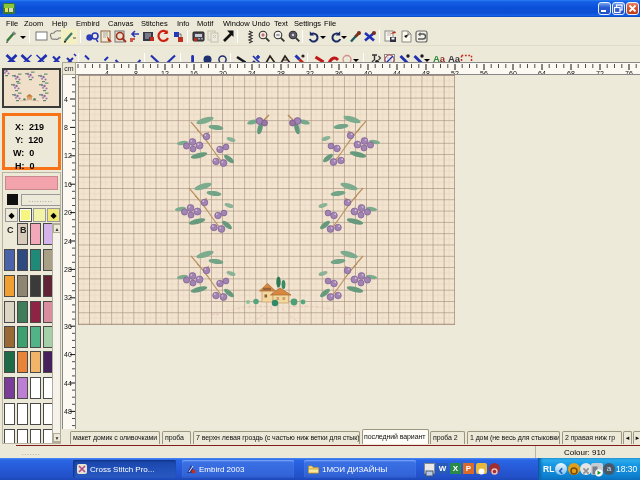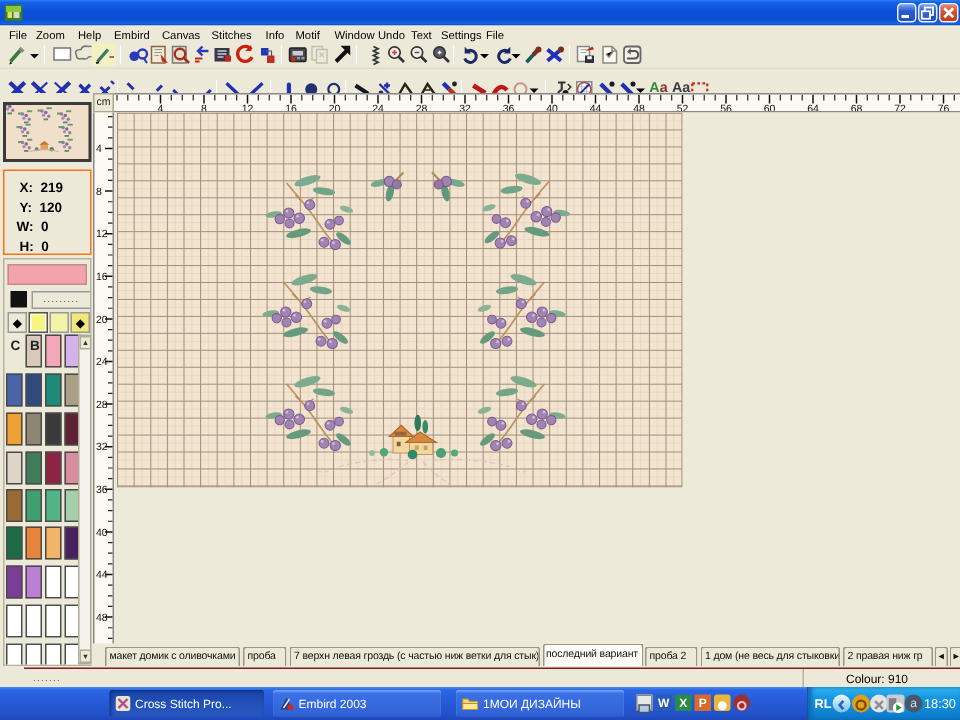--- a/index.html
+++ b/index.html
@@ -24,21 +24,21 @@
 
 #tb1 { left:0; top:29px; width:640px; height:17px; background:#ece9d8; border-bottom:1px solid #e0dcc8; }
 #tb2 { left:0; top:52px; width:640px; height:16px; background:#ece9d8; }
 .ic { position:absolute; width:16px; height:15px; font-size:11px; text-align:center; line-height:14px; }
 .sep { position:absolute; width:1px; height:13px; top:1px; background:#c8c4b0; border-right:1px solid #fff; }
 .dd { position:absolute; width:0; height:0; border-left:3px solid transparent; border-right:3px solid transparent; border-top:3px solid #000; top:7px; }
 
 
 #leftpanel { left:0; top:62px; width:62px; height:382px; background:#ece9d8; }
 #preview { left:2px; top:6px; width:59px; height:40px; background:#f0dfc9; border:2px solid #3a3a3a; }
-#infobox { left:2px; top:51px; width:59px; height:57px; background:#ece9d8; border:1px solid #f97316; font-size:9px; font-weight:bold; color:#000; }
+#infobox { left:2px; top:51px; width:59px; height:57px; background:#ece9d8; border:3px solid #f97316; font-size:9px; font-weight:bold; color:#000; }
 #infobox div { position:absolute; left:10px; }
 #palette { left:2px; top:110px; width:59px; height:272px; background:#ece9d8; border:1px solid #b8b4a0; overflow:hidden; }
 #pinkbar { left:2px; top:3px; width:53px; height:14px; background:#f2a3ac; border:1px solid #c88890; }
 #blacksq { left:4px; top:21px; width:11px; height:11px; background:#111; }
 #dotbtn { left:18px; top:21px; width:40px; height:12px; background:#ece9d8; border:1px solid #999; font-size:6px; line-height:10px; text-align:center; color:#333; letter-spacing:1px; }
 .stylebtn { position:absolute; top:35px; width:13px; height:14px; border:1px solid #999; font-size:8px; text-align:center; line-height:13px; }
 .sw { position:absolute; width:11px; height:22px; border:1.5px solid #4a4a4a; }
 .cbl { position:absolute; font-size:9px; font-weight:bold; color:#222; }
 #palscroll { left:52px; top:161px; width:9px; height:220px; background:#f4f2ea; border:1px solid #b0ac98; }
 .scrollbtn { position:absolute; left:0px; width:8px; height:9px; background:#ece9d8; border:1px solid #b0ac98; font-size:5px; text-align:center; line-height:8px; color:#333; }

